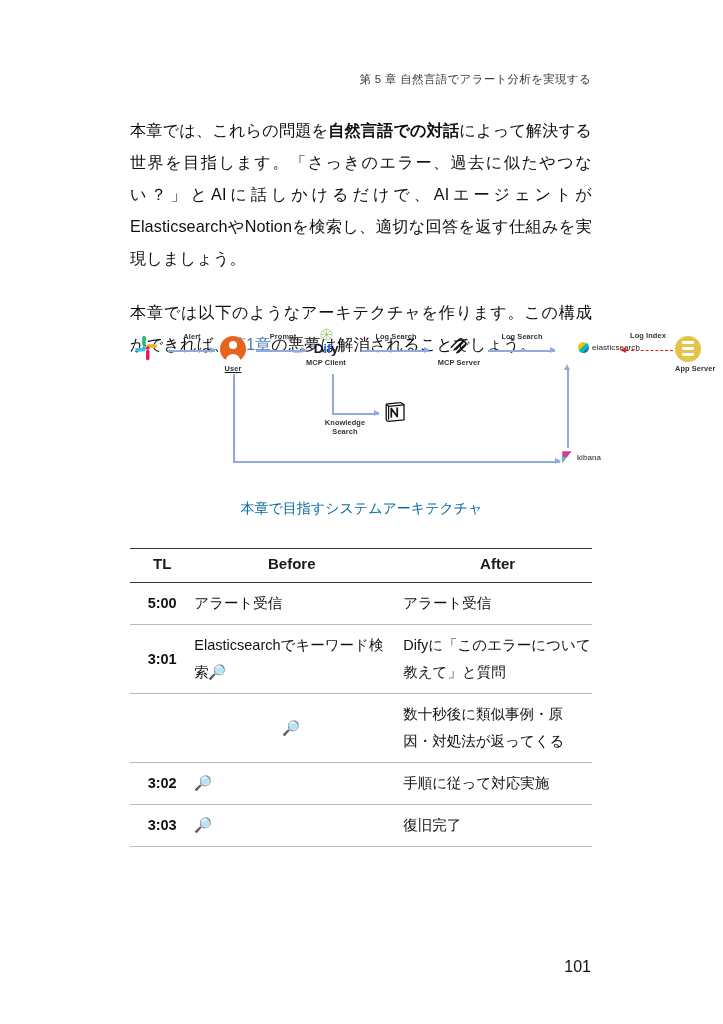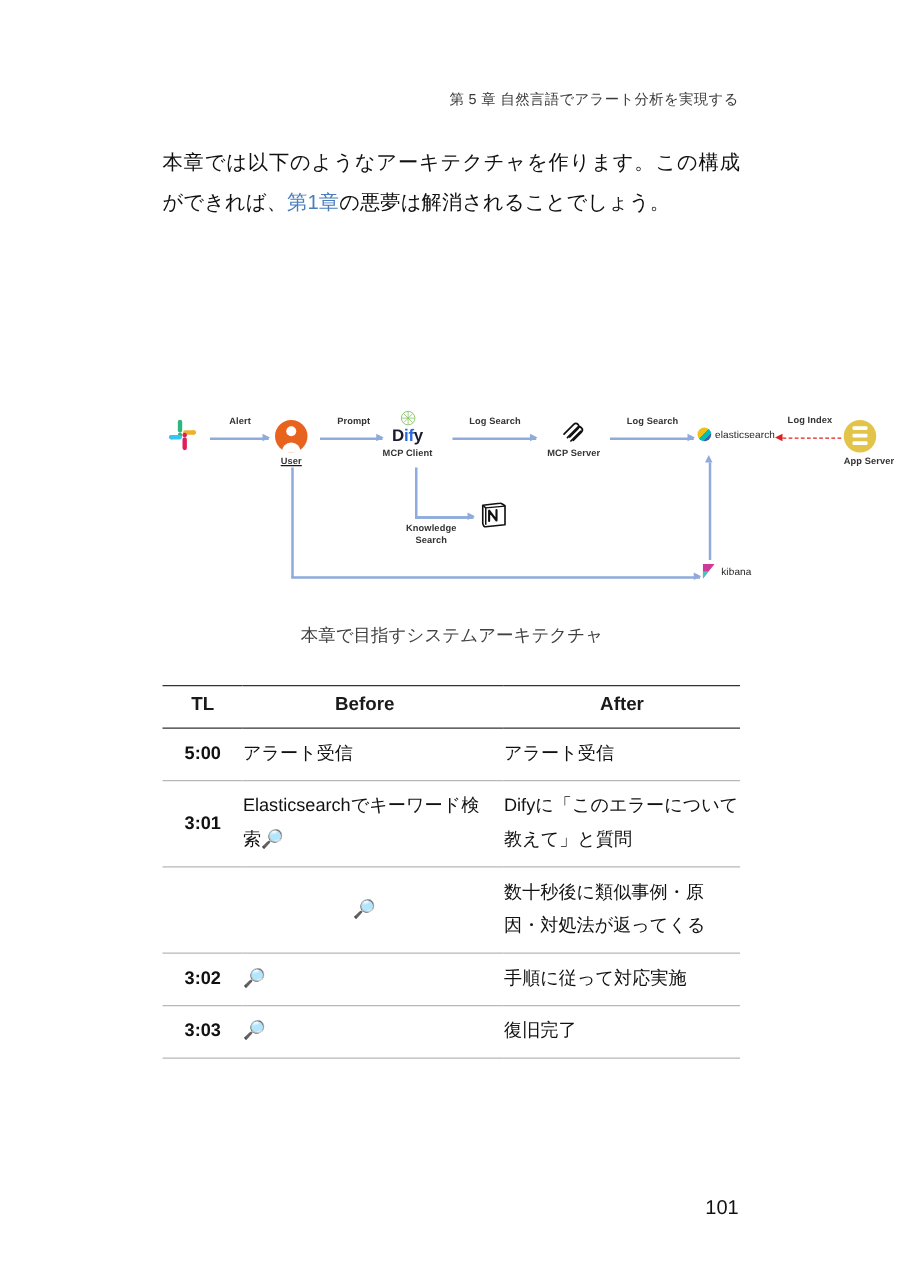--- a/index.html
+++ b/index.html
@@ -30,21 +30,21 @@
     color:#101010;
     letter-spacing:0.1px;
   }
   p.para b { font-weight:bold; }
   a.xref { color:#4a7ebb; text-decoration:none; }
 
   
   .figure { position:absolute; left:130px; top:322px; width:463px; height:160px; }
   .fig-caption {
     position:absolute; left:0; right:0; top:500px;
-    text-align:center; font-size:14px; color:#404040;
+    text-align:center; font-size:14px; color:#0369a1;
   }
 
   .node { position:absolute; text-align:center; }
   .node .lbl {
     font-size:7.4px; font-weight:bold; color:#333;
     margin-top:2px; white-space:nowrap; letter-spacing:0.1px;
   }
   .edge-lbl {
     position:absolute; font-size:7.4px; font-weight:bold;
     color:#333; white-space:nowrap; text-align:center;
@@ -136,20 +136,21 @@
   }
 </style>
 </head>
 <body>
 
 <div class="page">
 
   <div class="run-head">第 5 章 自然言語でアラート分析を実現する</div>
 
   <div class="body-col">
+    <p class="para"><span>本章では、これらの問題を</span><b>自然言語での対話</b><span>によって解決する世界を目指します。「さっきのエラー、過去に似たやつない？」とAIに話しかけるだけで、AIエージェントがElasticsearchやNotionを検索し、適切な回答を返す仕組みを実現しましょう。</span></p>
     <p class="para"><span>本章では以下のようなアーキテクチャを作ります。この構成ができれば、</span><a class="xref" href="#">第1章</a><span>の悪夢は解消されることでしょう。</span></p>
   </div>
 
   <div class="figure">
 
     <div class="node" style="left:2px; top:12px;">
       <svg width="28" height="28" viewBox="0 0 60 60">
         <rect x="22" y="4" width="7.5" height="22" rx="3.7" fill="#2eb67d"></rect>
         <rect x="22" y="26" width="7.5" height="8" rx="3.7" fill="#2eb67d"></rect>
         <rect x="31" y="22" width="22" height="7.5" rx="3.7" fill="#ecb22e"></rect>
@@ -196,21 +197,21 @@
           <path d="M6.5 17.5 L15 9 a2.6 2.6 0 0 1 3.7 3.7 L11.5 20"></path>
           <path d="M9.5 20.5 L18 12"></path>
         </g>
       </svg>
       <div class="lbl">MCP Server</div>
     </div>
 
     <div class="edge-lbl" style="left:358px; top:10px; width:68px;">Log Search</div>
     <div class="arrow" style="left:358px; top:28px; width:67px;"></div>
 
-    <div class="node" style="left:428px; top:20px;">
+    <div class="node" style="left:448px; top:20px;">
       <div class="es-row">
         <span class="es-dot"></span>
         <span class="es-word">elasticsearch</span>
       </div>
     </div>
 
     <div class="edge-lbl" style="left:487px; top:9px; width:62px;">Log Index</div>
     <div class="arrow dashed" style="left:496px; top:28px; width:47px;"></div>
 
     <div class="node" style="left:545px; top:14px;">

